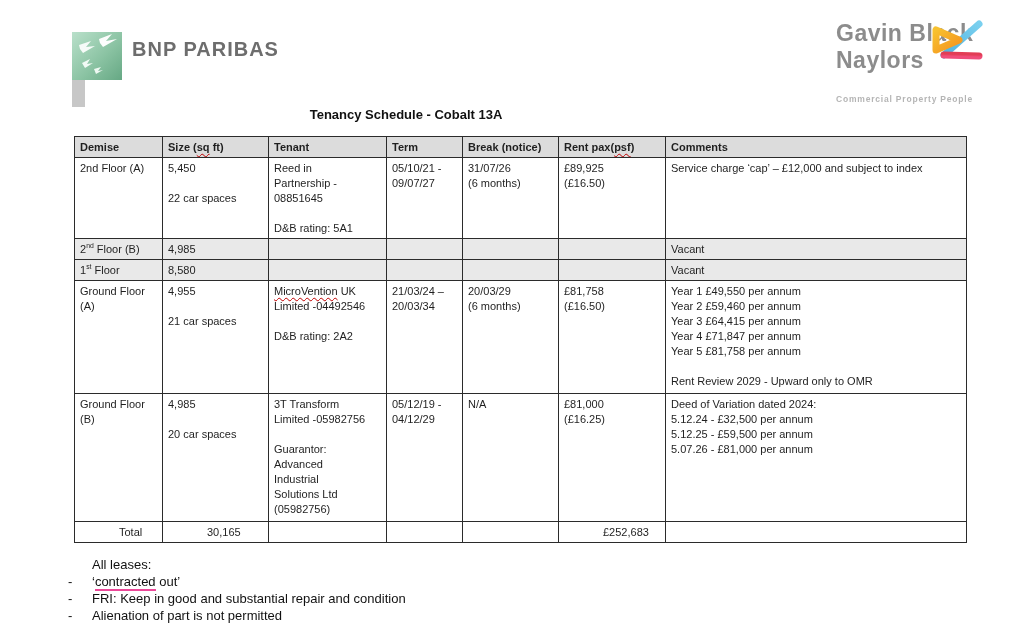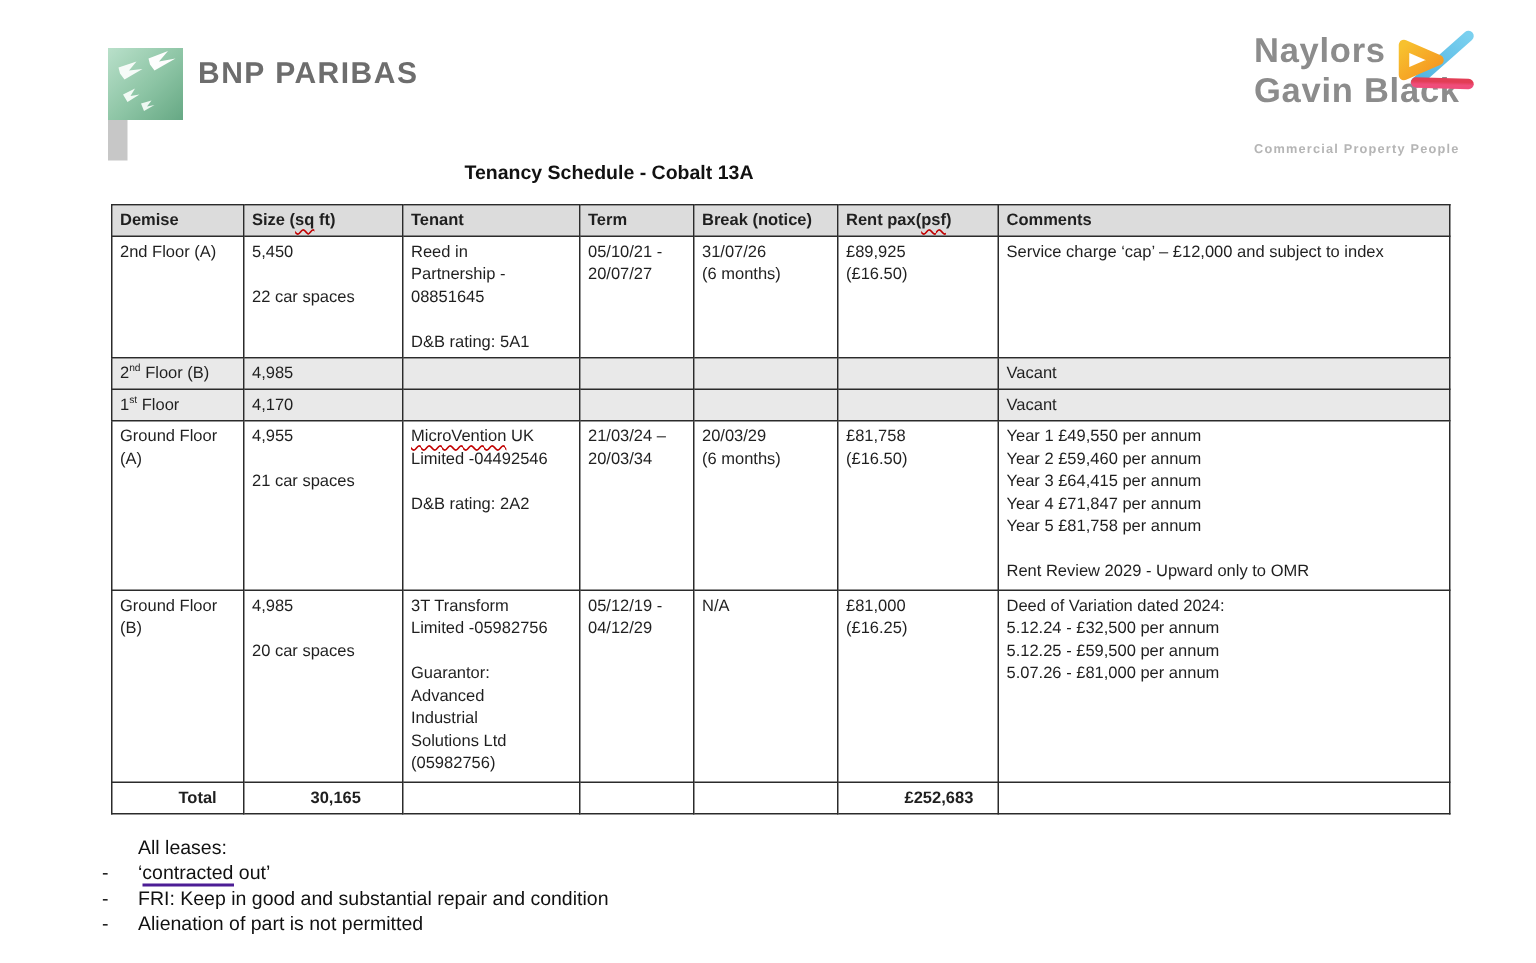--- a/index.html
+++ b/index.html
@@ -25,25 +25,25 @@
   .doc-title { position: absolute; top: 107px; left: 0; width: 812px; text-align: center;
     font-size: 13px; font-weight: bold; color: #111; }
 
   
   table.schedule { position: absolute; left: 74px; top: 136px; width: 892px;
     border-collapse: collapse; table-layout: fixed; font-size: 11px; line-height: 15px; }
   .schedule th, .schedule td { border: 1px solid #2b2b2b; vertical-align: top;
     padding: 3px 4px 2px 5px; text-align: left; white-space: pre-line; overflow: hidden; }
   .schedule th { font-weight: bold; background: #dcdcdc; }
   .schedule tr.vacant td { background: #e9e9e9; }
-  .schedule tr.total td { font-weight: bold; padding-left: 44px; }
+  .schedule tr.total td { font-weight: normal; padding-left: 44px; }
   sup { font-size: 0.62em; vertical-align: super; line-height: 0; }
   .wavy { text-decoration: underline; text-decoration-style: wavy; text-decoration-color: #c00000;
     text-decoration-thickness: 1px; text-underline-offset: 2px; }
-  .gram { border-bottom: 2px solid #4c1d95; }
+  .gram { border-bottom: 2px solid #ec4899; }
   .indent-comment { padding-left: 10px; }
 
   
   .notes { position: absolute; left: 68px; top: 556px; font-size: 13px; line-height: 17px; color: #111; }
   .note-line { display: flex; }
   .note-dash { width: 24px; flex: none; }
   .note-intro { padding-left: 24px; }
 </style>
 </head>
 <body>
@@ -87,22 +87,22 @@
             <stop offset="0" stop-color="#e23d55"></stop>
               <stop offset="1" stop-color="#ef4d7a"></stop>
           </linearGradient>
         </defs>
         <path d="M51 8 L16 39" stroke="url(#gBl)" stroke-width="7" stroke-linecap="round" fill="none"></path>
         <path d="M51 8 L51 40" stroke="url(#gPk)" stroke-width="7" stroke-linecap="round" fill="none"></path>
         <path d="M51 40 L16 39" stroke="url(#gRd)" stroke-width="7" stroke-linecap="round" fill="none"></path>
         <path d="M8 14 L8 34 L31 24 Z" stroke="url(#gOr)" stroke-width="7" stroke-linejoin="round" fill="none"></path>
       </svg>
     </div>
+    <div class="ngb-name">Gavin Black</div>
     <div class="ngb-name">Naylors</div>
-    <div class="ngb-name">Gavin Black</div>
     <div class="ngb-tagline">Commercial Property People</div>
   </div>
 
   <div class="doc-title">Tenancy Schedule - Cobalt 13A</div>
 
   <table class="schedule">
     <colgroup>
       <col style="width:88px">
         <col style="width:106px">
         <col style="width:118px">
@@ -126,41 +126,41 @@
       <td>2nd Floor (A)</td>
       <td>5,450
 
 22 car spaces</td>
       <td>Reed in
 Partnership -
 08851645
 
 D&amp;B rating: 5A1</td>
       <td>05/10/21 -
-20/07/27</td>
+09/07/27</td>
       <td>31/07/26
 (6 months)</td>
       <td>£89,925
 (£16.50)</td>
       <td class="indent-comment">Service charge ‘cap’ – £12,000 and subject to index</td>
     </tr>
 
     <tr style="height:17px" class="vacant">
       <td><span>2</span><sup>nd</sup><span> Floor (B)</span></td>
       <td>4,985</td>
       <td></td>
       <td></td>
       <td></td>
       <td></td>
       <td>Vacant</td>
     </tr>
 
     <tr style="height:17px" class="vacant">
       <td><span>1</span><sup>st</sup><span> Floor</span></td>
-      <td>4,170</td>
+      <td>8,580</td>
       <td></td>
       <td></td>
       <td></td>
       <td></td>
       <td>Vacant</td>
     </tr>
 
     <tr style="height:113px">
       <td>Ground Floor
 (A)</td>

